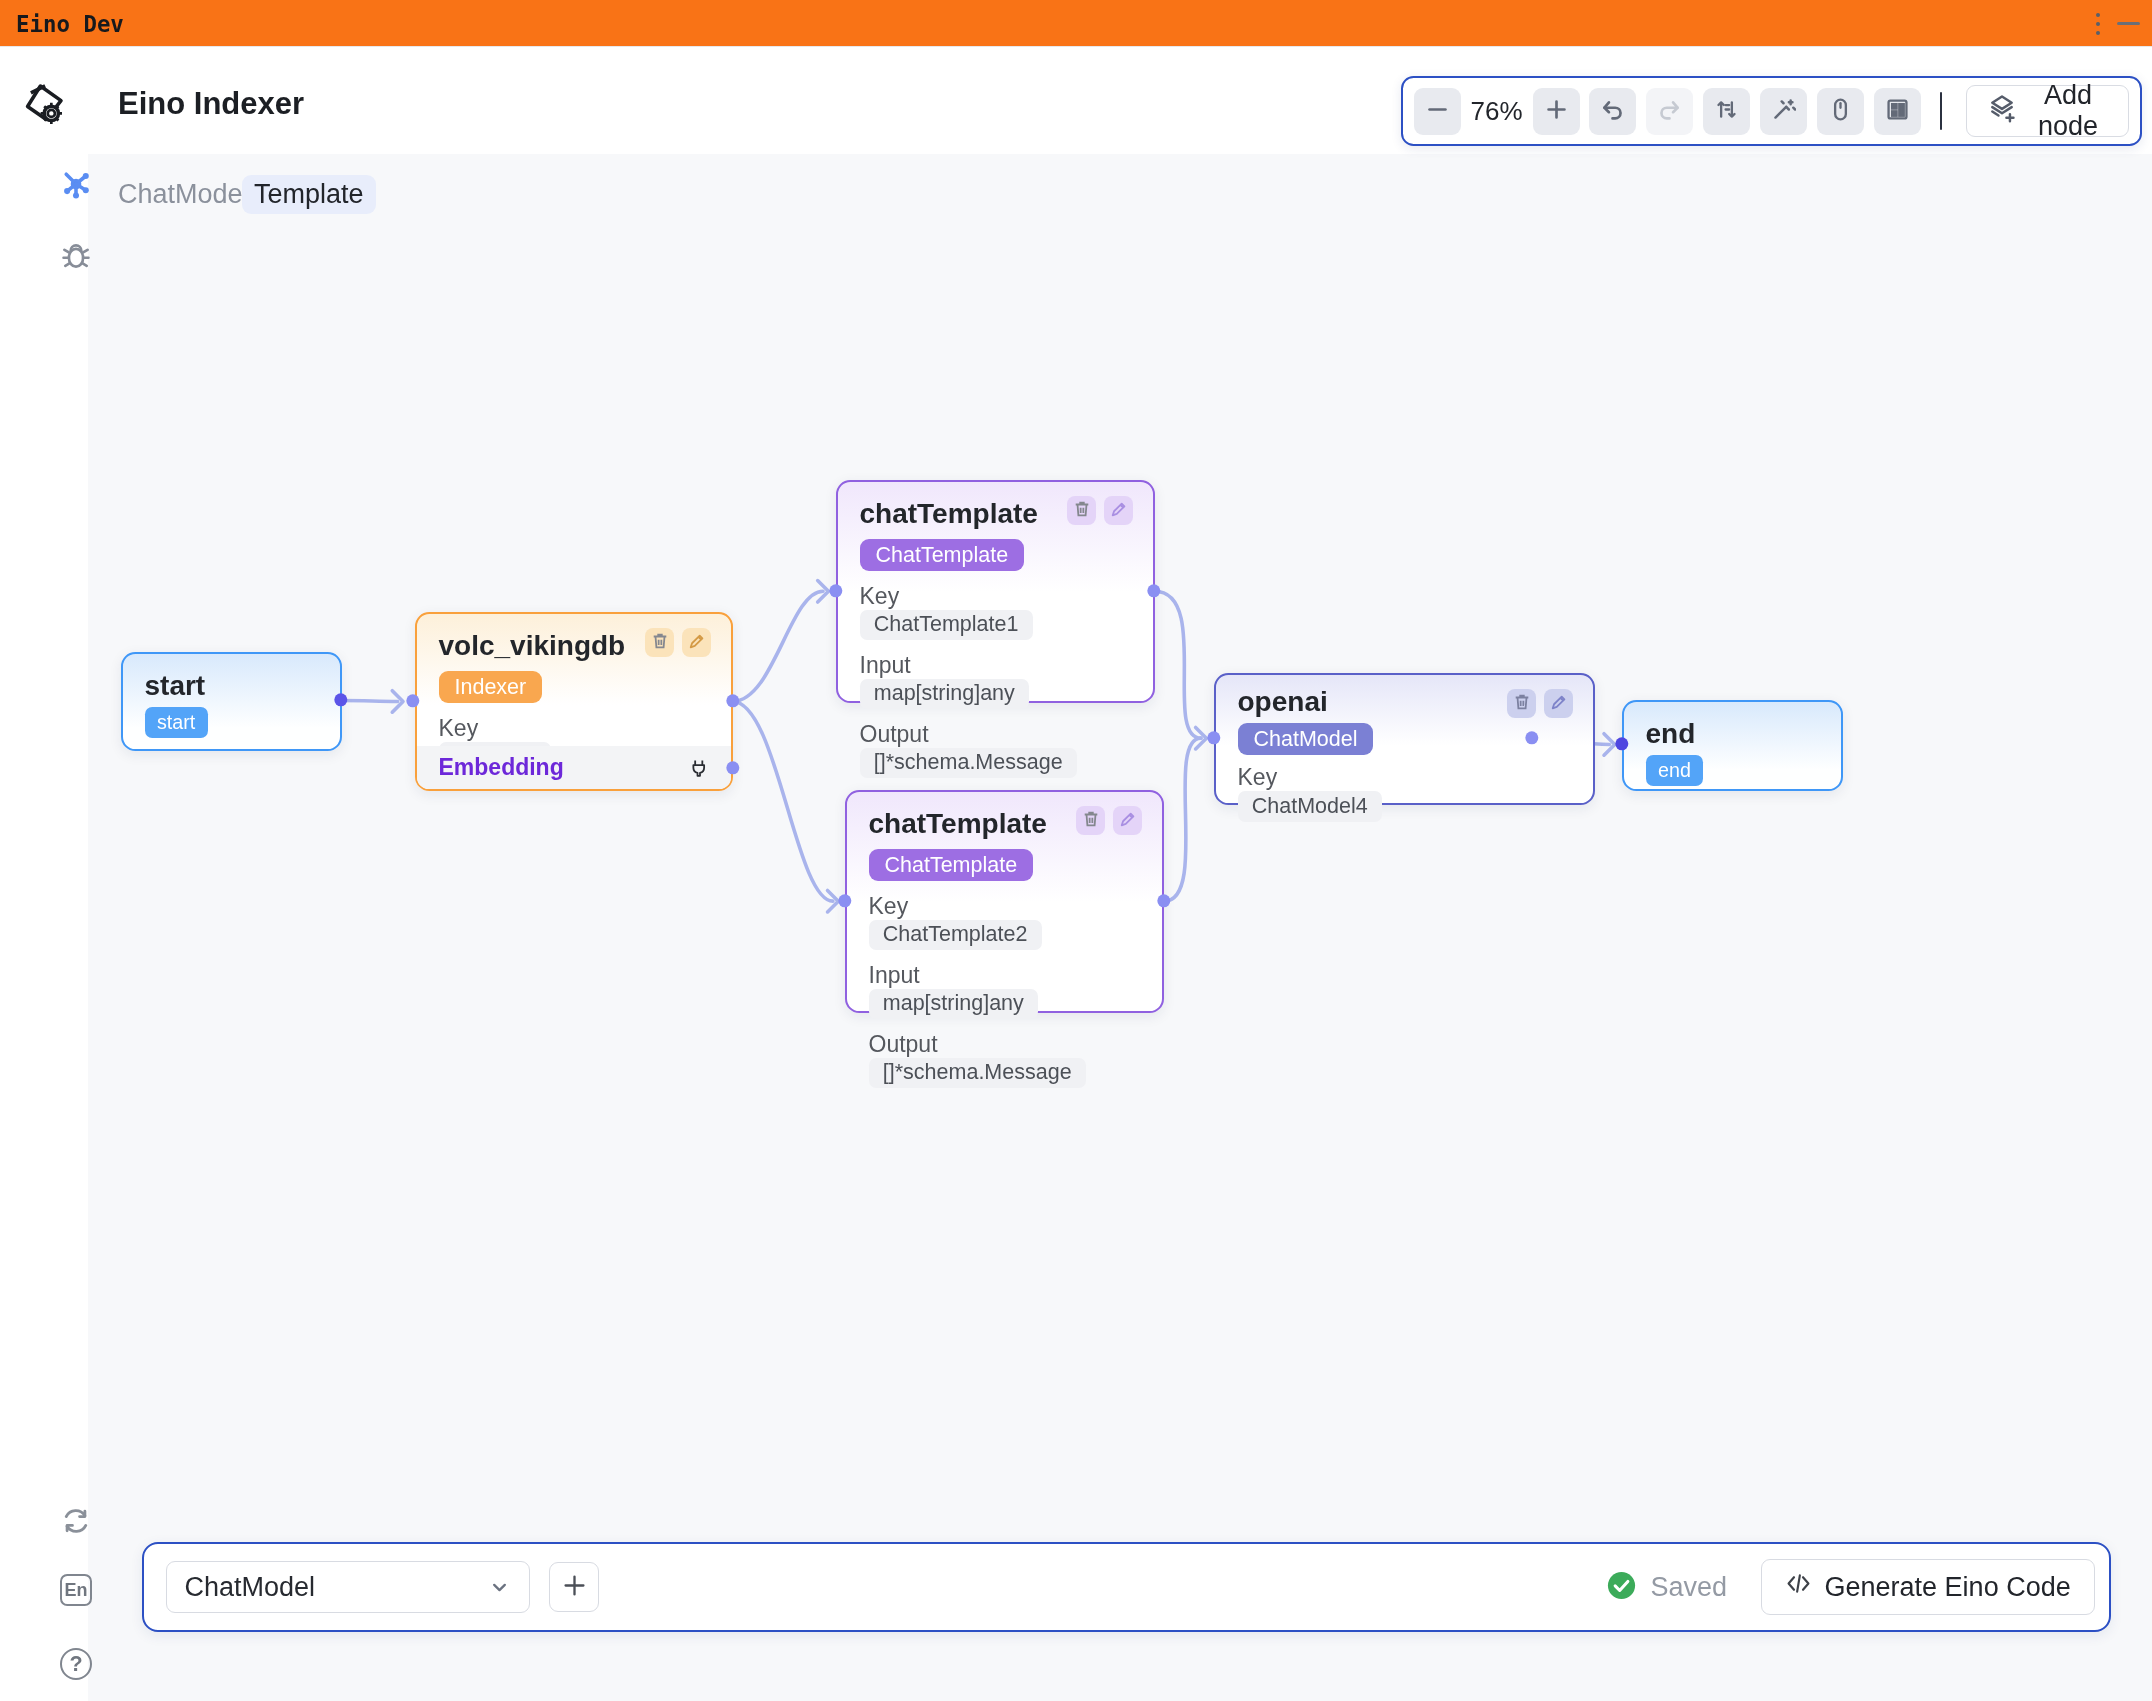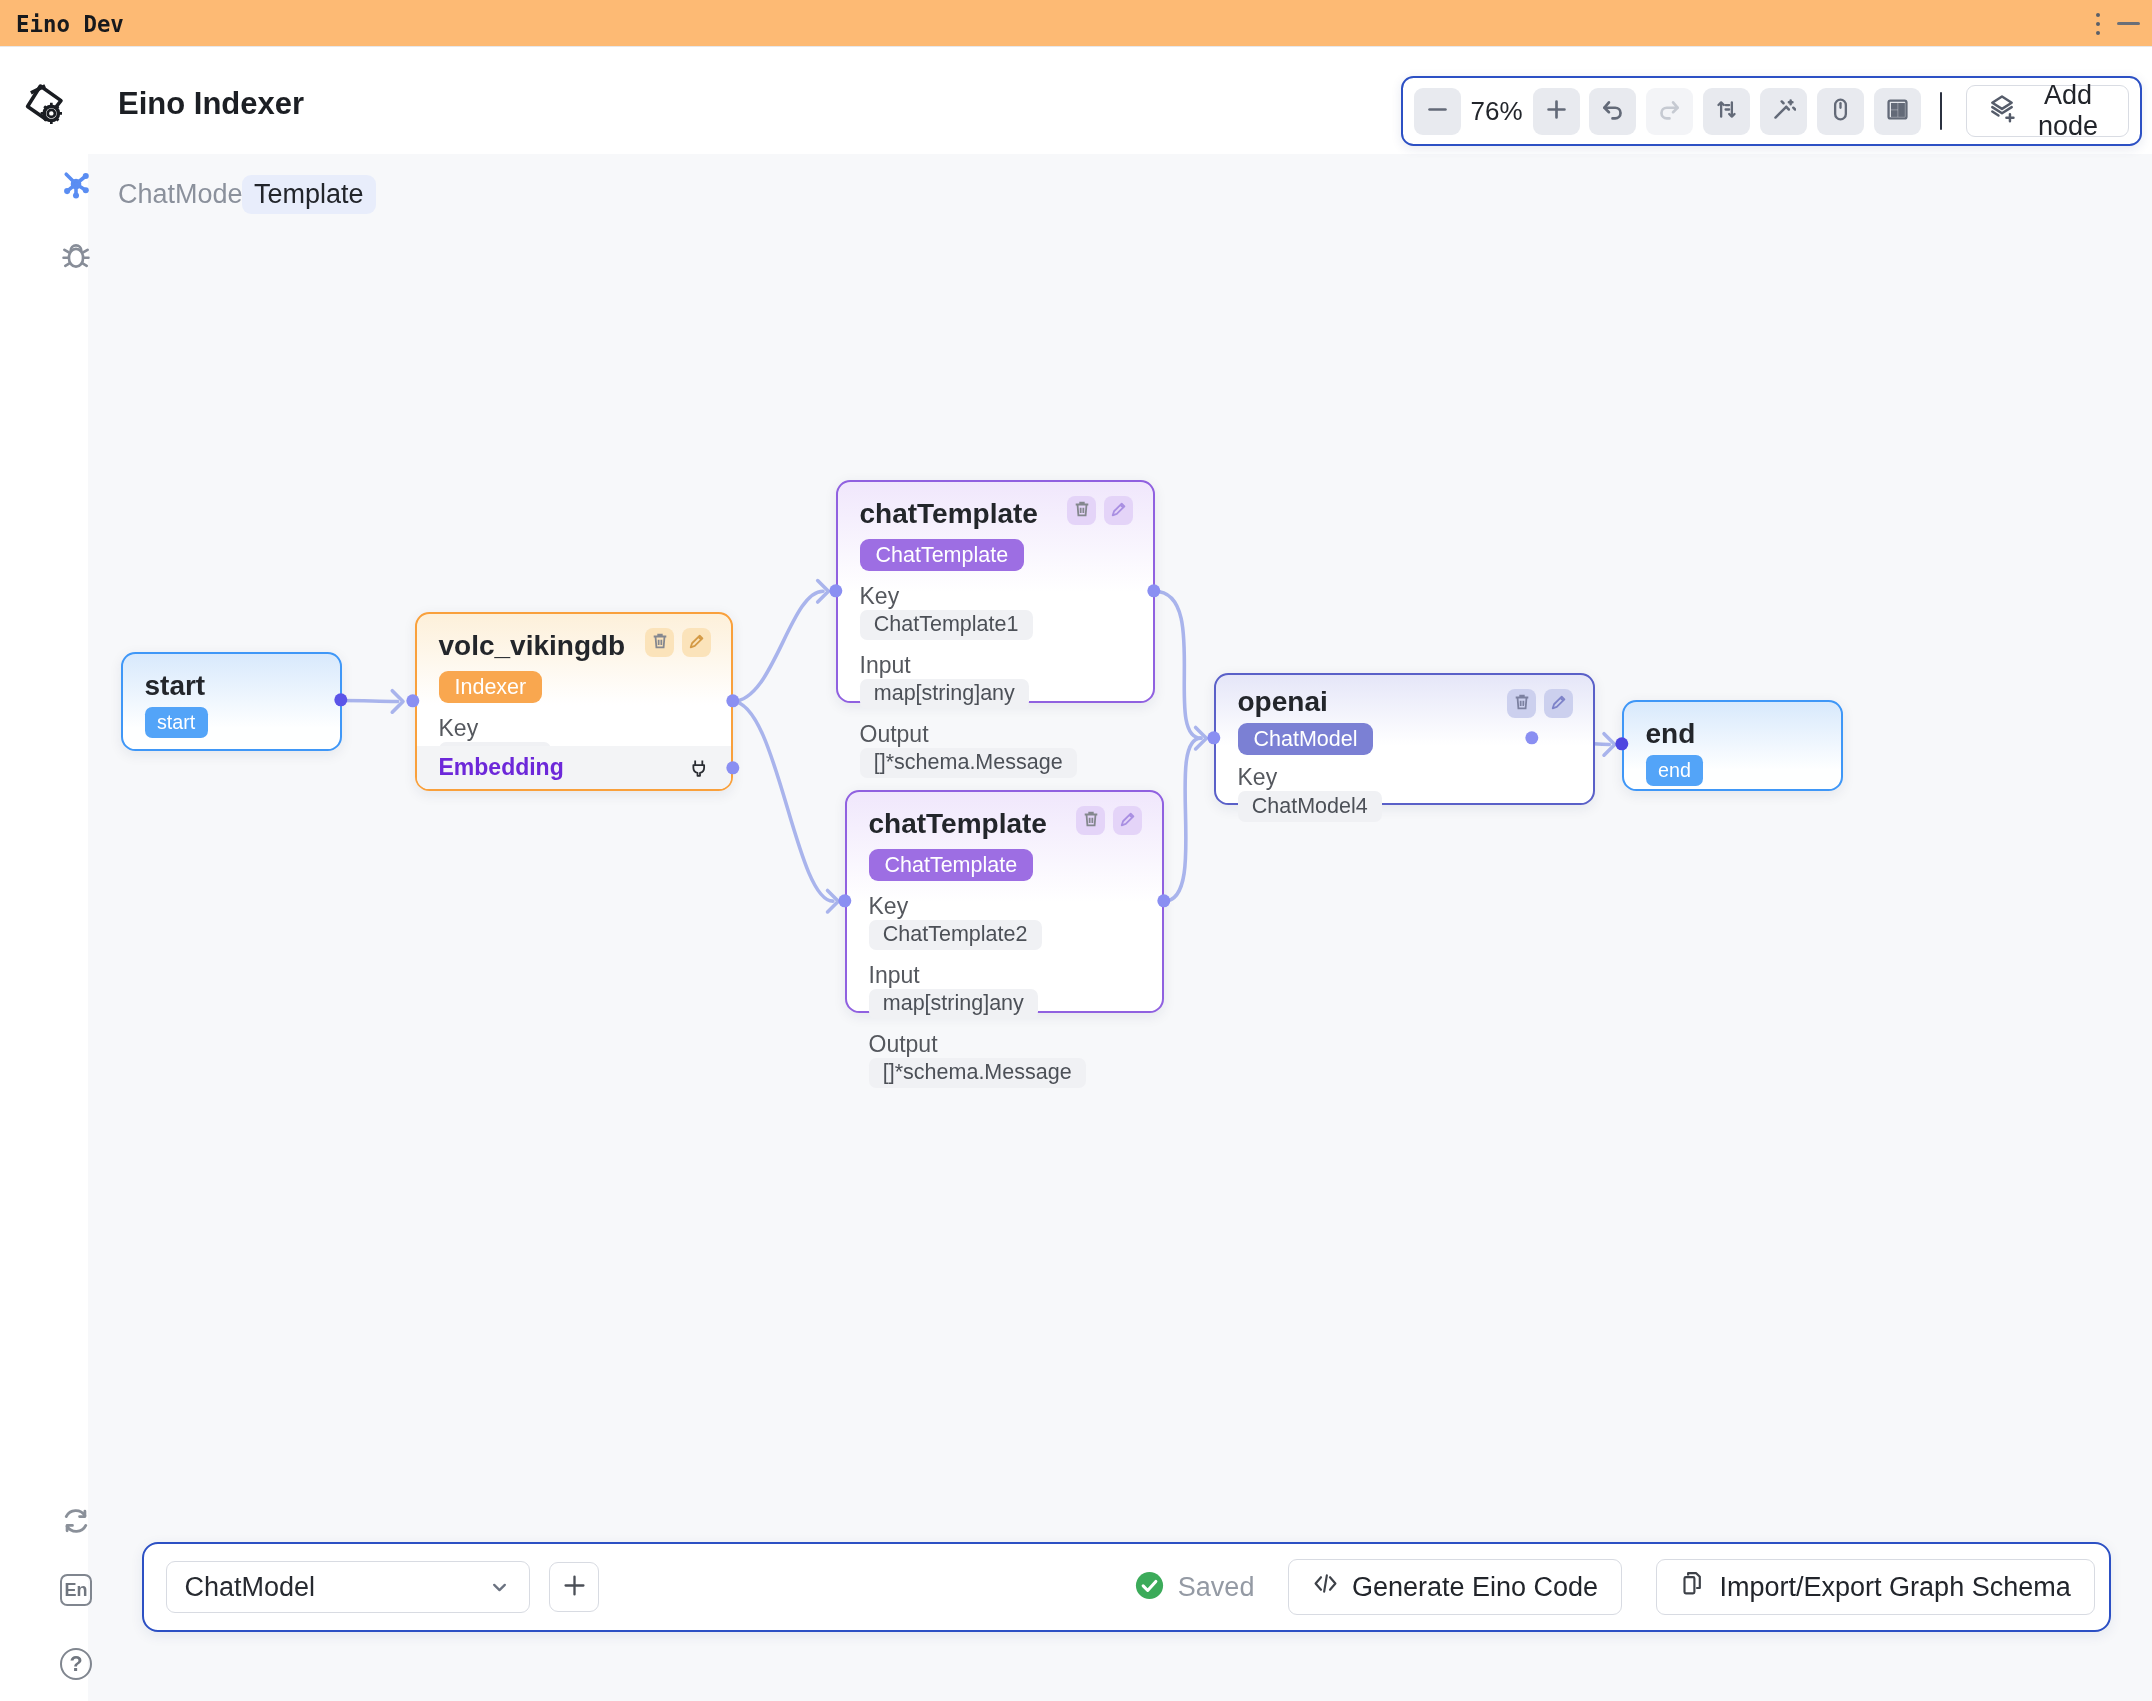--- a/index.html
+++ b/index.html
@@ -2,21 +2,21 @@
 <html style="font-size:14.3px"><head>
 <meta charset="utf-8">
 <style>
   * { margin:0; padding:0; box-sizing:border-box; }
   html,body { width:2153px; height:1702px; overflow:hidden; background:#fff;
     font-family:"Liberation Sans", sans-serif; color:#23262b; }
   #stage { position:relative; width:2153px; height:1702px; }
 
   
   .titlebar { position:absolute; left:0; top:0; width:2153px; height:47px;
-    background:#fdba74; border-bottom:0.9px solid #e7e8ea; z-index:30; }
+    background:#f97316; border-bottom:0.9px solid #e7e8ea; z-index:30; }
   .titlebar .app-title { position:absolute; left:16px; top:10.7px; font-family:"DejaVu Sans Mono", monospace;
     font-weight:bold; font-size:22.4px; color:#17191d; }
   .tb-kebab { position:absolute; left:2087px; top:9px; width:21.5px; height:30px; display:flex;
     flex-direction:column; align-items:center; justify-content:space-between; padding:3.6px 0; cursor:pointer; }
   .tb-kebab i { width:4.5px; height:4.5px; border-radius:50%; background:#5a5f68; }
   .tb-min { position:absolute; left:2117px; top:21.5px; width:23px; height:3.6px; background:#6a6f78; border-radius:1.8px; cursor:pointer; }
 
   
   .sidebar { position:absolute; left:0; top:47px; width:88px; height:1654px; background:#ffffff; z-index:20; }
   .canvas-bg { position:absolute; left:88px; top:154px; width:2065px; height:1548px; background:#f7f8fa; z-index:0; }
@@ -422,26 +422,17 @@
       </span>
       <span class="saved-text">Saved</span>
       <button class="bbtn">
         <span>
           <svg width="27" height="27" viewBox="0 0 30 30" fill="none" stroke="#3d4148" stroke-width="2.4" stroke-linecap="round" stroke-linejoin="round">
               <path d="M10 8 L4 15 l6 7 M20 8 l6 7 -6 7 M16.5 6 L13.5 24"></path>
             </svg>
         </span>
         <span>Generate Eino Code</span>
       </button>
-      <button class="bbtn">
-        <span>
-          <svg width="27" height="27" viewBox="0 0 30 30" fill="none" stroke="#3d4148" stroke-width="2.4" stroke-linejoin="round">
-              <path d="M9 6 V3.5 h9 l4 4 V20 h-4"></path>
-              <rect x="5" y="8" width="11" height="18" rx="1.5"></rect>
-            </svg>
-        </span>
-        <span>Import/Export Graph Schema</span>
-      </button>
     </div>
   </div>
 
 </div>
 
 
 </body></html>

